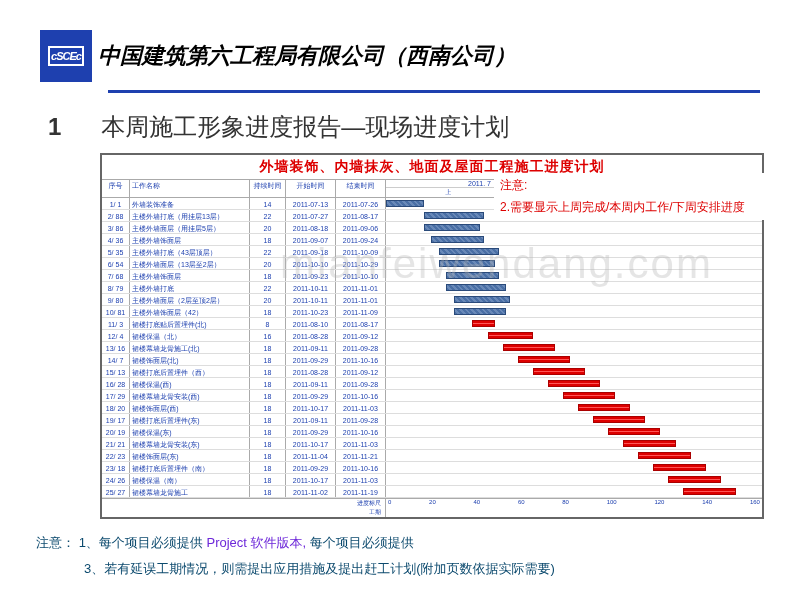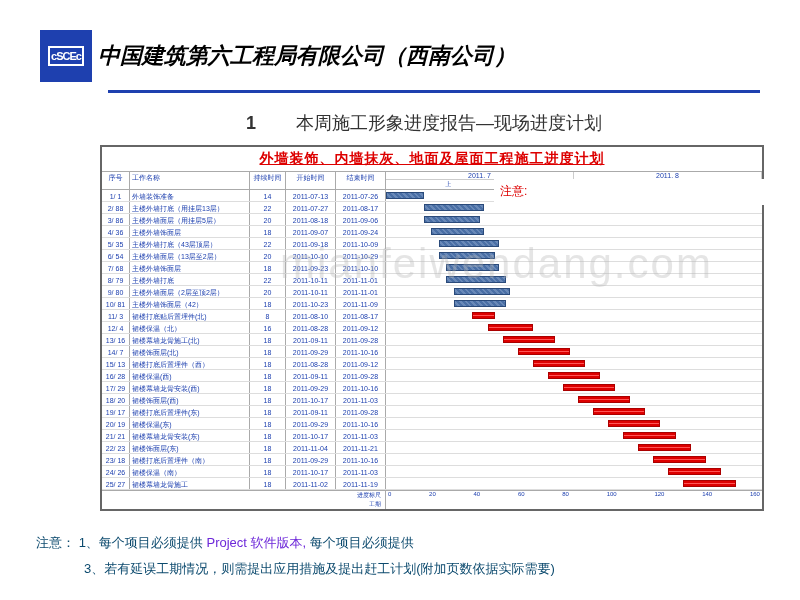--- a/index.html
+++ b/index.html
@@ -1,47 +1,47 @@
 <!DOCTYPE html>
 <html><head>
 <meta charset="utf-8">
 <style>
 * { box-sizing: border-box; margin: 0; padding: 0; }
 body { width: 800px; height: 600px; background: #fff; font-family: "Microsoft YaHei", SimSun, sans-serif; position: relative; }
 .header { display: flex; align-items: center; padding: 30px 40px 8px 40px; }
-.logo { width: 52px; height: 52px; background: #1e40af; color: #fff; display: flex; align-items: center; justify-content: center; font-size: 11px; font-weight: bold; letter-spacing: -1px; }
+.logo { width: 52px; height: 52px; background: #1e40af; color: #fff; display: flex; align-items: center; justify-content: center; font-size: 11px; font-weight: bold; letter-spacing: -1px; font-style: italic; }
 .logo-inner { border: 2px solid #fff; padding: 2px 1px; }
 .company { font-size: 22px; font-weight: bold; font-style: italic; color: #000; margin-left: 6px; font-family: SimHei, sans-serif; }
 .title-line { height: 3px; background: #1e40af; margin: 0 40px 0 108px; }
-.section-title { font-size: 18px; color: #333; margin: 18px 0 10px 48px; text-align: center; }
+.section-title { font-size: 24px; color: #333; margin: 18px 0 10px 48px; }
 .section-num { font-weight: bold; margin-right: 40px; }
 .gantt-wrap { margin: 0 36px 0 100px; position: relative; }
 .gantt { border: 2px solid #666; background: #fff; font-size: 7px; position: relative; }
-.gantt-title { color: #d00; text-align: center; font-size: 14px; font-weight: bold; padding: 3px 0; border-bottom: 1px solid #aaa; font-family: SimSun, serif; letter-spacing: 1px; text-decoration: underline; }
+.gantt-title { color: #d00; text-align: center; font-size: 14px; font-weight: bold; padding: 3px 0; border-bottom: 1px solid #aaa; font-family: SimSun, serif; letter-spacing: 1px; }
 .gantt-head { display: flex; border-bottom: 1px solid #aaa; background: #fff; color: #1e40af; }
 .col-id { width: 28px; border-right: 1px solid #aaa; padding: 1px 2px; text-align: center; }
 .col-name { width: 120px; border-right: 1px solid #aaa; padding: 1px 2px; }
 .col-dur { width: 36px; border-right: 1px solid #aaa; padding: 1px 2px; text-align: center; }
 .col-start { width: 50px; border-right: 1px solid #aaa; padding: 1px 2px; text-align: center; }
 .col-end { width: 50px; border-right: 1px solid #aaa; padding: 1px 2px; text-align: center; }
 .col-chart { flex: 1; position: relative; }
 .gantt-head .col-chart { display: flex; flex-direction: column; }
 .month-row { display: flex; border-bottom: 1px solid #ccc; }
 .month-cell { flex: 1; text-align: center; border-right: 1px solid #ccc; }
 .sub-row { display: flex; }
 .sub-cell { flex: 1; text-align: center; border-right: 1px solid #ccc; font-size: 6px; }
 .gantt-row { display: flex; border-bottom: 1px solid #ddd; height: 12px; line-height: 12px; color: #1e40af; }
 .bar-area { flex: 1; position: relative; }
 .bar { position: absolute; height: 7px; top: 2px; }
 .bar-blue { background: repeating-linear-gradient(45deg,#4a6fa5,#4a6fa5 2px,#6989b8 2px,#6989b8 4px); border: 1px solid #2a4a7a; }
 .bar-red { background: repeating-linear-gradient(0deg,#d00,#d00 2px,#f55 2px,#f55 3px); border: 1px solid #a00; }
 .scale-row { display: flex; border-top: 1px solid #aaa; font-size: 6px; color: #1e40af; }
 .scale-label { width: 284px; text-align: right; padding-right: 4px; border-right: 1px solid #aaa; }
 .scale-nums { flex: 1; display: flex; justify-content: space-between; padding: 0 2px; }
-.note-box { position: absolute; top: 34px; right: -10px; width: 280px; background: #fff; padding: 2px 6px; font-size: 12px; line-height: 1.8; }
+.note-box { position: absolute; top: 20px; right: -10px; width: 280px; background: #fff; padding: 2px 6px; font-size: 12px; line-height: 1.8; }
 .note-t { color: #d00; }
 .note-1 { color: #1e40af; }
 .note-2 { color: #d00; }
 .footer-notes { position: absolute; bottom: 18px; left: 36px; font-size: 13px; line-height: 2; }
 .fn-red { color: #0c4a6e; text-align: right; }
 .fn-black { color: #6d28d9; }
 .watermark { position: absolute; top: 240px; left: 280px; font-size: 42px; color: rgba(180,180,180,0.35); font-weight: 300; letter-spacing: 2px; pointer-events: none; z-index: 5; }
 </style>
 </head>
 <body>
@@ -342,20 +342,21 @@
           <span>100</span>
           <span>120</span>
           <span>140</span>
           <span>160</span>
         </div>
     </div>
   </div>
 
   <div class="note-box">
     <div class="note-t">注意:</div>
+    <div class="note-2">2.需要显示上周完成/本周内工作/下周安排进度</div>
   </div>
 </div>
 
 <div class="watermark">mianfeiwendang.com</div>
 
 <div class="footer-notes">
   <div>
     <span class="fn-red">注意：</span>
     <span class="fn-red">1、每个项目必须提供</span>
     <span class="fn-black">Project 软件版本,</span>

